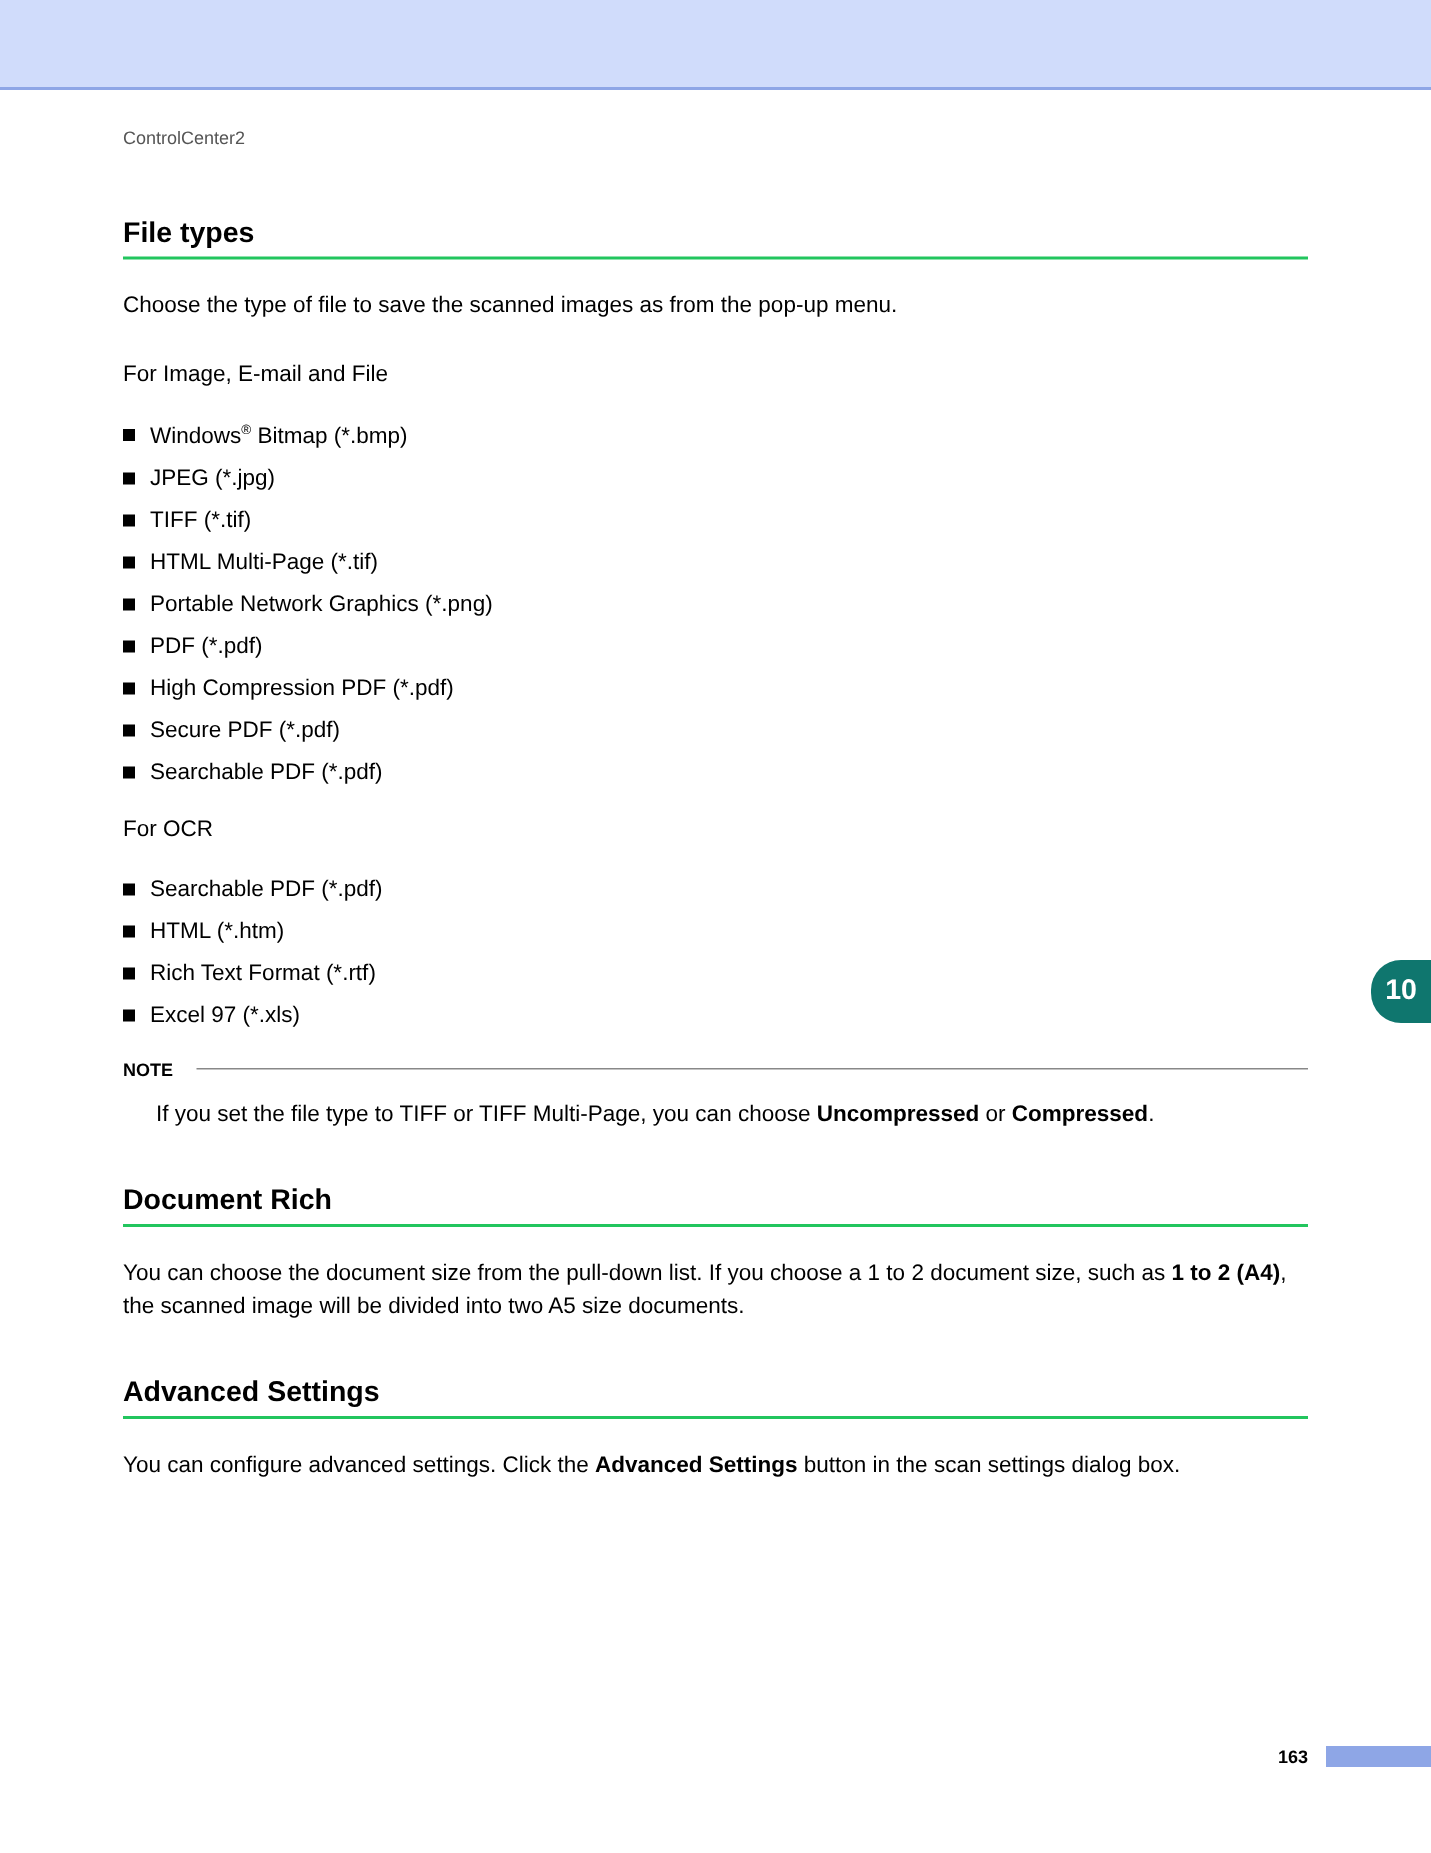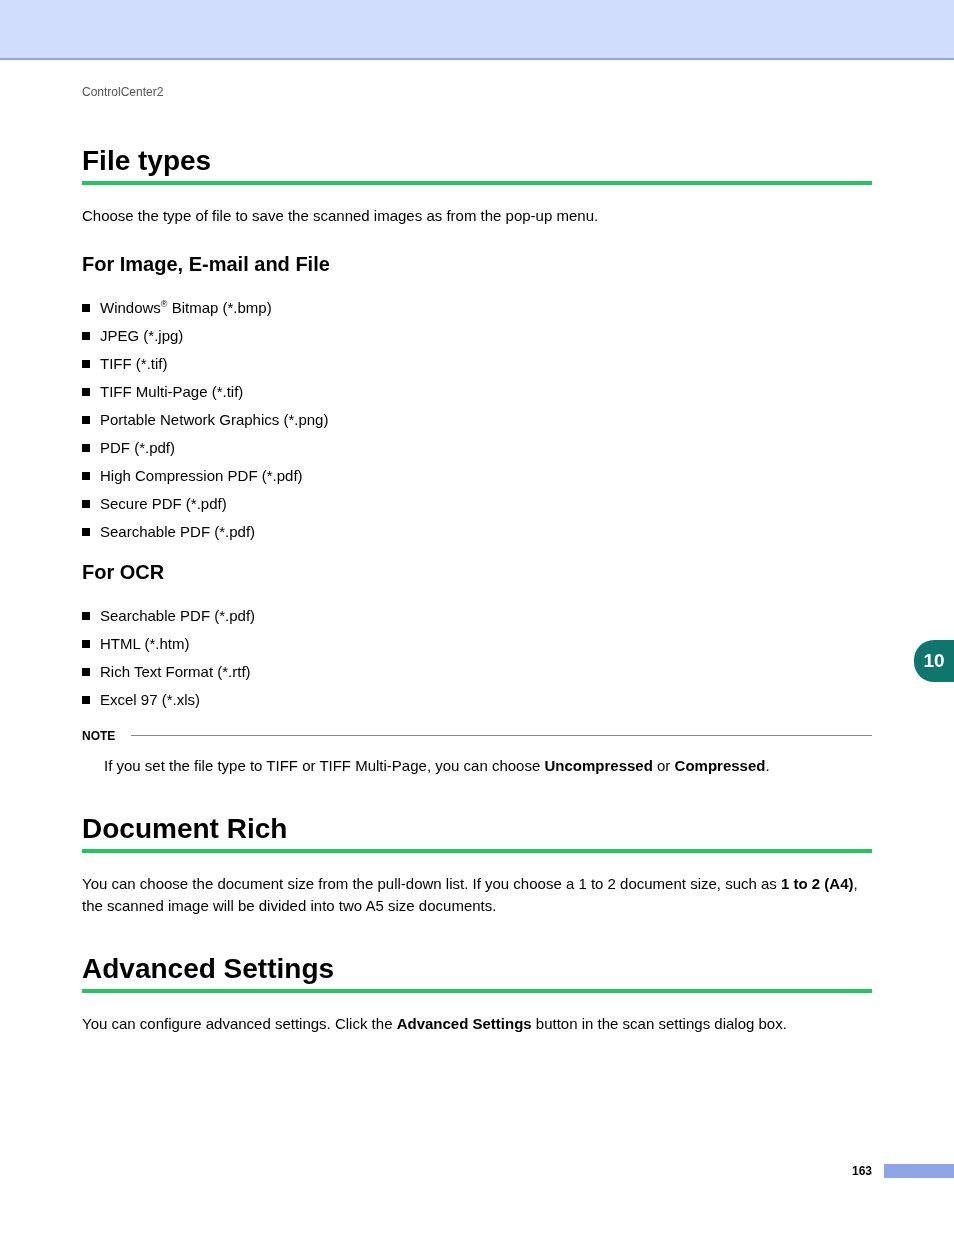--- a/index.html
+++ b/index.html
@@ -1,23 +1,23 @@
 <!DOCTYPE html>
 <html><head>
 <meta charset="utf-8">
 <style>
   * { margin: 0; padding: 0; box-sizing: border-box; }
   html, body { width: 954px; height: 1235px; background: #fff; font-family: Arial, Helvetica, sans-serif; color: #000; }
   .top-band { position: absolute; left: 0; top: 0; width: 954px; height: 58px; background: #d0dcfb; }
   .top-rule { position: absolute; left: 0; top: 58px; width: 954px; height: 2px; background: #8ea6e6; }
   .content { position: absolute; left: 82px; top: 85px; width: 790px; }
   .breadcrumb { font-size: 12px; color: #555; margin-bottom: 46px; }
-  .section-head { font-size: 28px; font-weight: bold; border-bottom: 4px solid #22c55e; padding-bottom: 4px; margin-bottom: 20px; }
+  .section-head { font-size: 19px; font-weight: bold; border-bottom: 2px solid #22c55e; padding-bottom: 4px; margin-bottom: 20px; }
   .para { font-size: 15px; line-height: 1.45; margin-bottom: 26px; }
-  .subhead { font-size: 20px; font-weight: bold; margin-bottom: 14px; }
+  .subhead { font-size: 15px; font-weight: normal; margin-bottom: 14px; }
   .list { margin-bottom: 22px; margin-top: 24px; }
   .list-item { font-size: 15px; line-height: 1.0; margin-bottom: 13px; display: flex; align-items: flex-start; }
   .bullet { display: inline-block; width: 8px; height: 8px; background: #000; margin-right: 10px; margin-top: 4px; flex-shrink: 0; }
   .item-text sup { font-size: 9px; vertical-align: super; }
   .note-row { display: flex; align-items: center; margin-bottom: 12px; }
   .note-label { font-size: 12px; font-weight: bold; margin-right: 16px; white-space: nowrap; }
   .note-line { flex-grow: 1; height: 1px; background: #888; }
   .note-body { font-size: 15px; line-height: 1.5; margin-left: 22px; margin-bottom: 36px; }
   .chapter-tab { position: absolute; right: 0; top: 640px; width: 40px; height: 42px; background: #0f766e; color: #fff; font-size: 19px; font-weight: bold; display: flex; align-items: center; justify-content: center; border-top-left-radius: 20px; border-bottom-left-radius: 20px; }
   .page-num-wrap { position: absolute; right: 82px; top: 1164px; font-size: 12px; font-weight: bold; }
@@ -45,21 +45,21 @@
     <div class="list-item">
         <span class="bullet"></span>
         <span class="item-text">JPEG (*.jpg)</span>
       </div>
     <div class="list-item">
         <span class="bullet"></span>
         <span class="item-text">TIFF (*.tif)</span>
       </div>
     <div class="list-item">
         <span class="bullet"></span>
-        <span class="item-text">TIFF Multi-Page (*.tif)</span>
+        <span class="item-text">HTML Multi-Page (*.tif)</span>
       </div>
     <div class="list-item">
         <span class="bullet"></span>
         <span class="item-text">Portable Network Graphics (*.png)</span>
       </div>
     <div class="list-item">
         <span class="bullet"></span>
         <span class="item-text">PDF (*.pdf)</span>
       </div>
     <div class="list-item">

